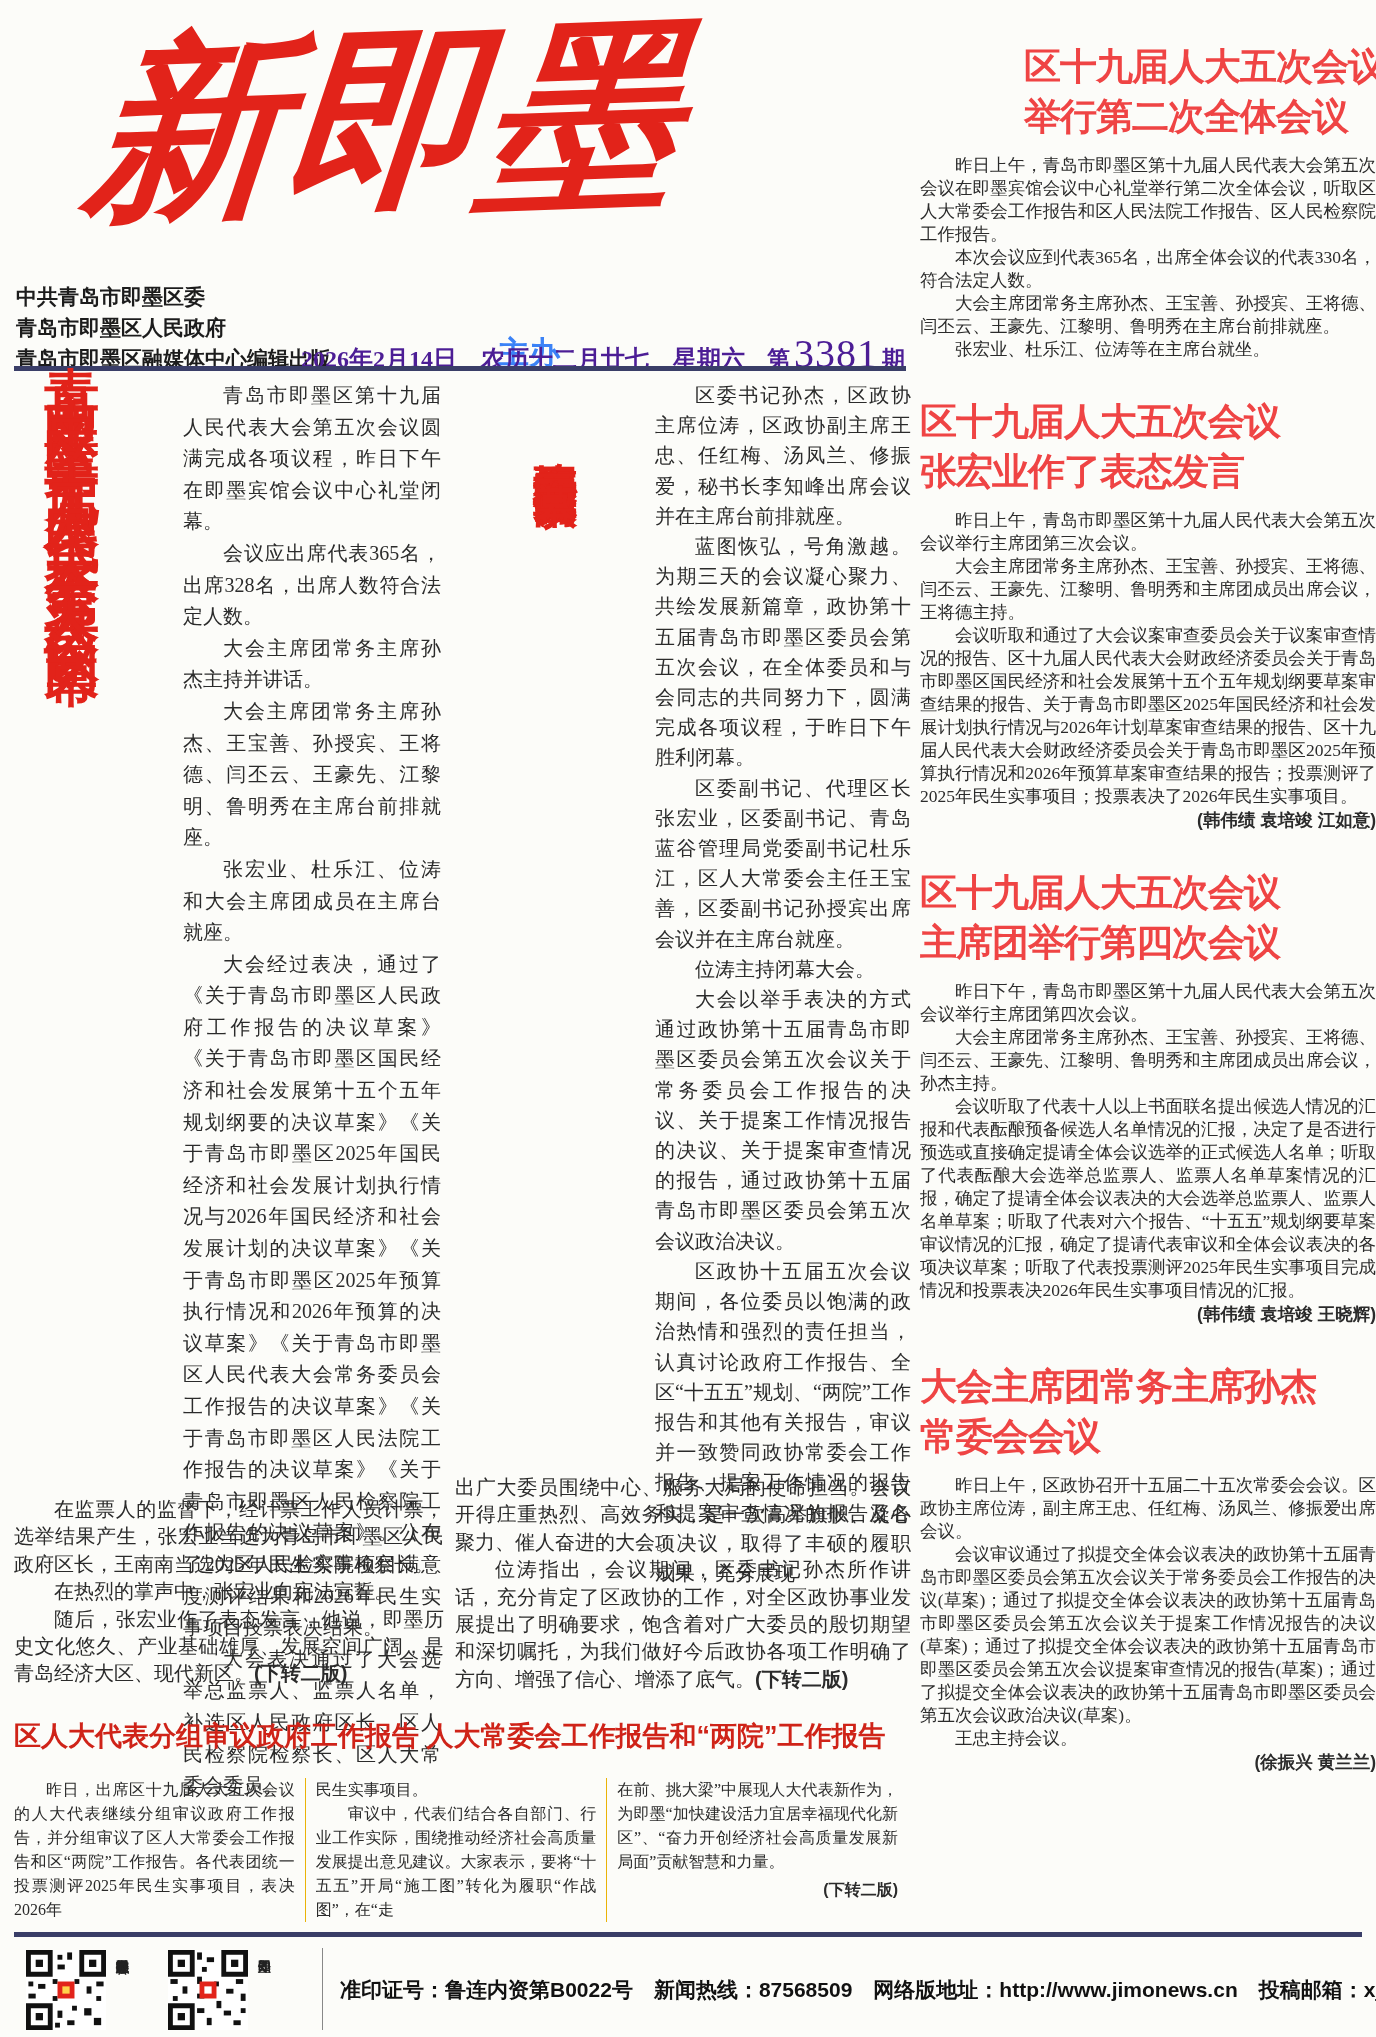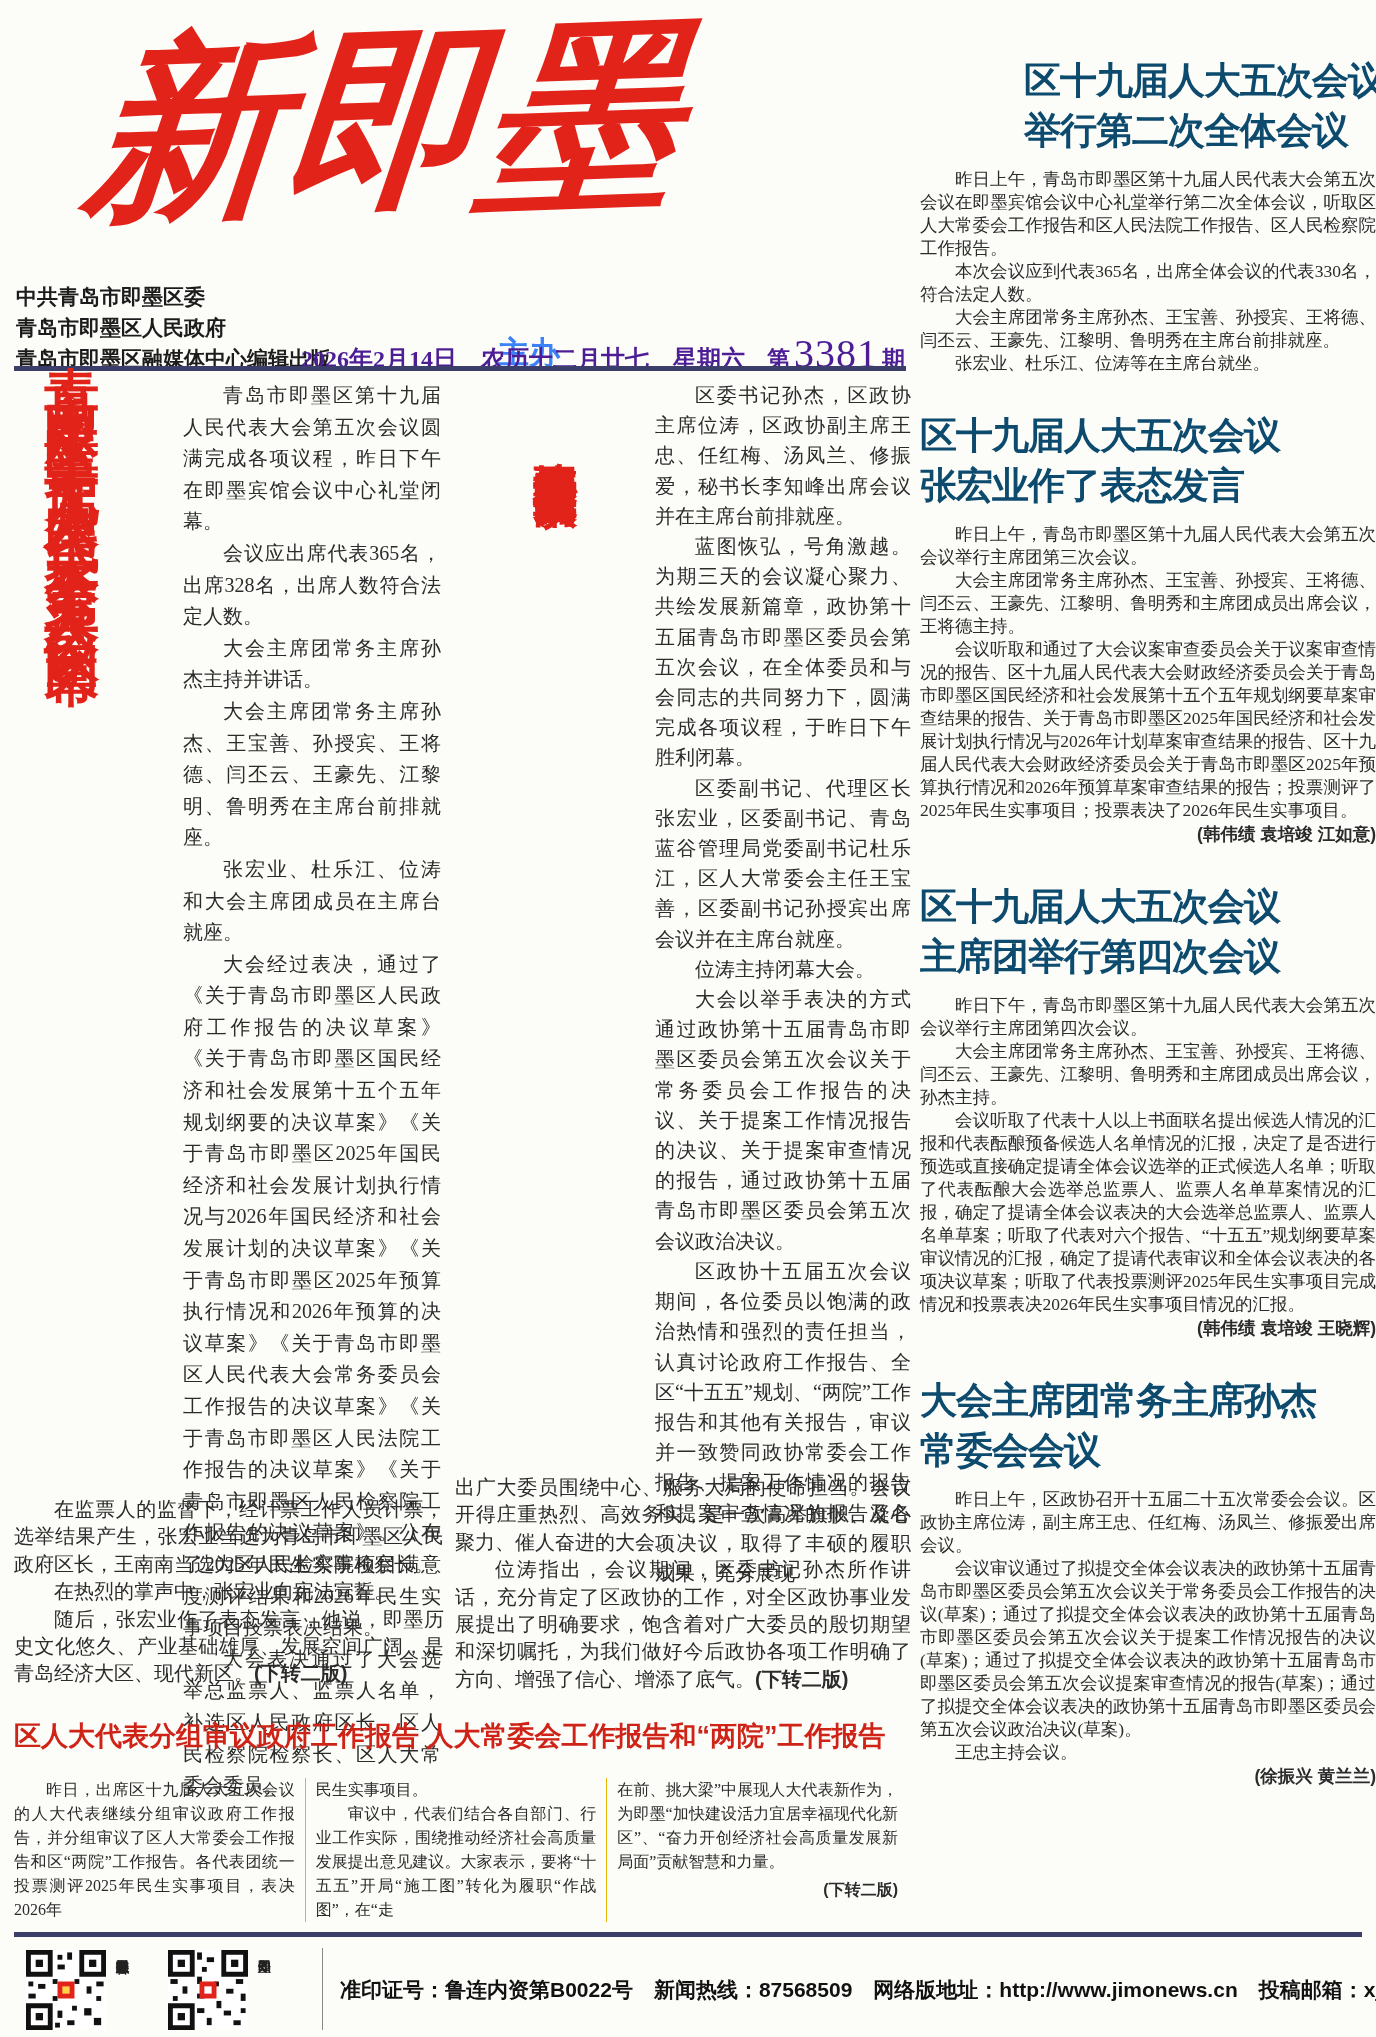--- a/index.html
+++ b/index.html
@@ -34,22 +34,22 @@
   .left-col{left:183px;top:380px;width:258px;height:1112px;font-size:20px;line-height:31.6px;}
   .left-wide{position:absolute;left:14px;top:1496px;width:430px;font-size:20px;line-height:27.4px;text-align:justify;}
   .mid-col{left:655px;top:380px;width:256px;height:1092px;font-size:20px;line-height:30.2px;}
   .mid-wide{position:absolute;left:455px;top:1474px;width:456px;font-size:20px;line-height:27.4px;text-align:justify;}
   .no-first-indent p:first-child{text-indent:0;}
   .para b{font-family:"Liberation Sans",sans-serif;font-weight:700;}
 
   
   .right-col{position:absolute;left:920px;top:42px;width:456px;}
   .r-article{margin-bottom:36px;}
-  .r-head{font-family:"Liberation Sans","DejaVu Sans",sans-serif;font-weight:900;color:#0c4a6e;
-          font-size:37px;line-height:50px;letter-spacing:-1px;margin-bottom:12px;white-space:nowrap;margin-top:14px;}
+  .r-head{font-family:"Liberation Sans","DejaVu Sans",sans-serif;font-weight:900;color:#ef4444;
+          font-size:37px;line-height:50px;letter-spacing:-1px;margin-bottom:12px;white-space:nowrap;}
   .r-head.indent{padding-left:104px;}
   .r-body{font-size:17.5px;line-height:23px;text-align:justify;}
   .byline{text-align:right;font-weight:700;font-size:17.5px;line-height:24px;
           font-family:"Liberation Sans",sans-serif;}
 
   
   .bottom-art{position:absolute;left:14px;top:1716px;width:894px;}
   .b-head{font-family:"Liberation Sans","DejaVu Sans",sans-serif;font-weight:900;color:#cf2318;
           font-size:27px;line-height:40px;white-space:nowrap;letter-spacing:0px;}
   .b-cols{display:flex;margin-top:22px;}

